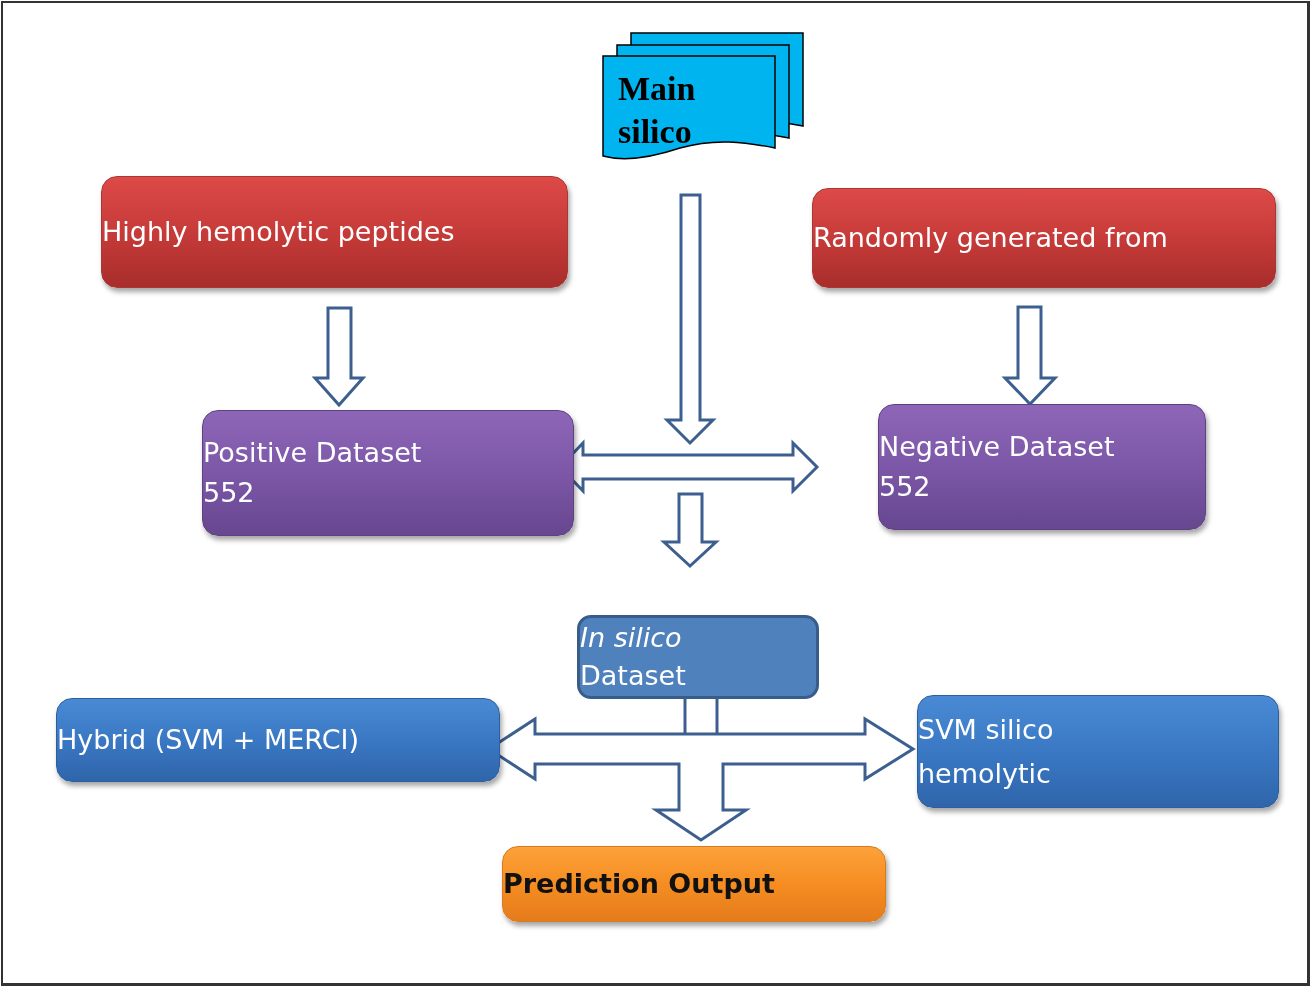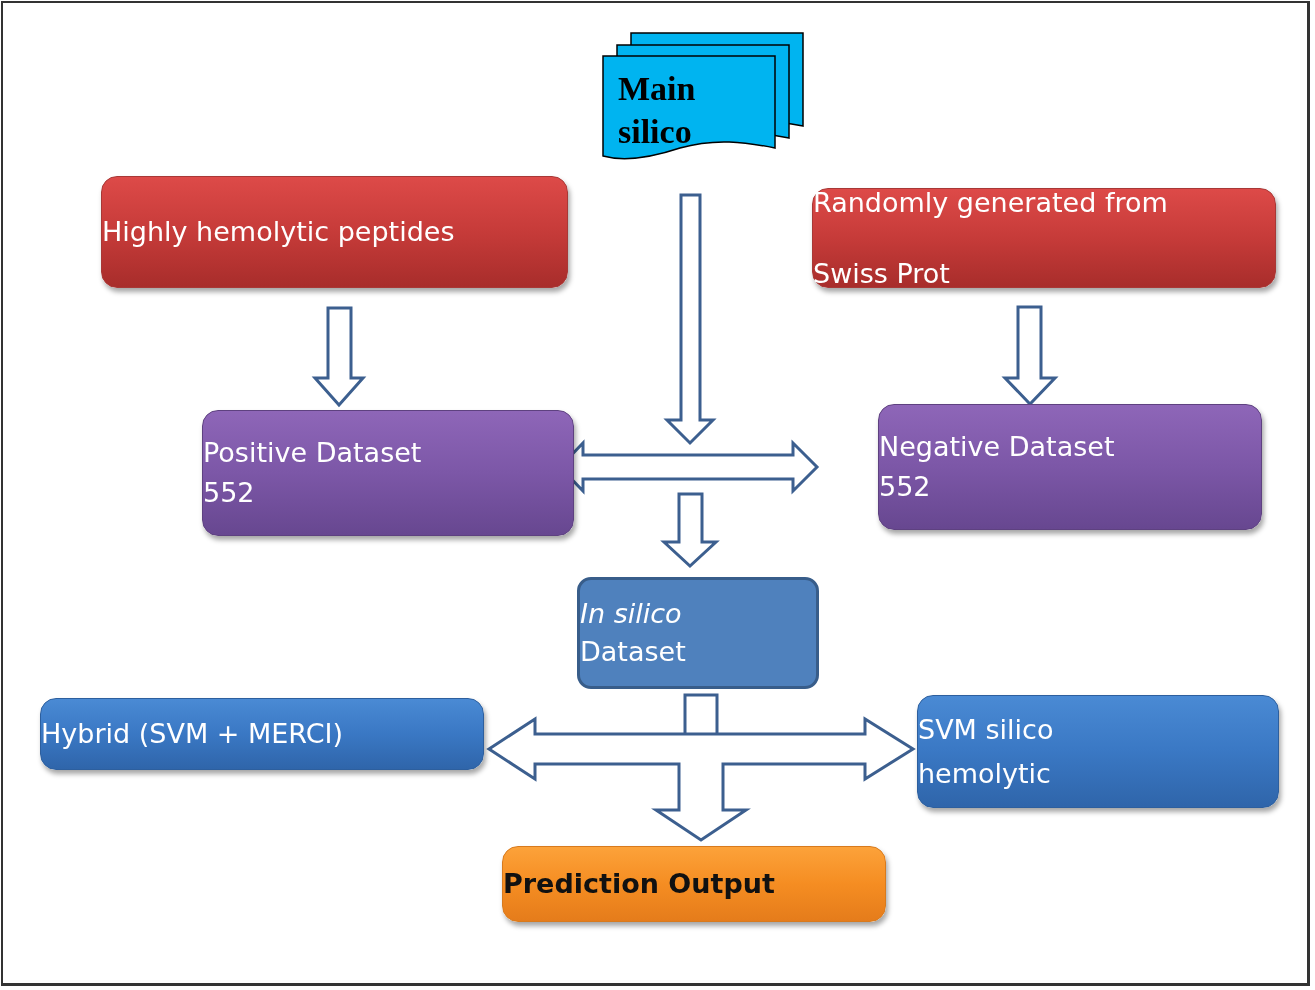--- a/index.html
+++ b/index.html
@@ -48,39 +48,38 @@
   <div>Main</div>
   <div>silico</div>
 </div>
 
 <div class="box red" style="left:101px; top:176px; width:467px; height:112px;">
   <span>Highly hemolytic peptides</span>
 </div>
 
 <div class="box red" style="left:812px; top:188px; width:464px; height:100px; line-height:1.6;gap:27px;">
   <span>Randomly generated from</span>
-  <span>Swiss Prot</span>
 </div>
 
 <div class="box purple" style="left:160px; top:410px; width:372px; height:126px;">
   <span>Positive Dataset</span>
   <span>552</span>
 </div>
 
-<div class="box purple" style="left:836px; top:404px; width:384px; height:126px;">
+<div class="box purple" style="left:836px; top:404px; width:328px; height:126px;">
   <span>Negative Dataset</span>
   <span>552</span>
 </div>
 
-<div class="box flatblue" style="left:577px; top:577px; width:242px; height:112px; line-height:1.4;">
+<div class="box flatblue" style="left:577px; top:615px; width:242px; height:84px; line-height:1.4;">
   <span class="it">In silico</span>
   <span>Dataset</span>
 </div>
 
-<div class="box blue" style="left:40px; top:698px; width:444px; height:72px; line-height:1.6;">
+<div class="box blue" style="left:56px; top:698px; width:444px; height:84px; line-height:1.6;">
   <span>Hybrid (SVM + MERCI)</span>
 </div>
 
 <div class="box blue" style="left:917px; top:695px; width:362px; height:113px; line-height:1.6;">
   <span>SVM silico</span>
   <span>hemolytic</span>
 </div>
 
 <div class="box orange" style="left:502px; top:846px; width:384px; height:76px; font-size:27px;">
   <span>Prediction Output</span>

